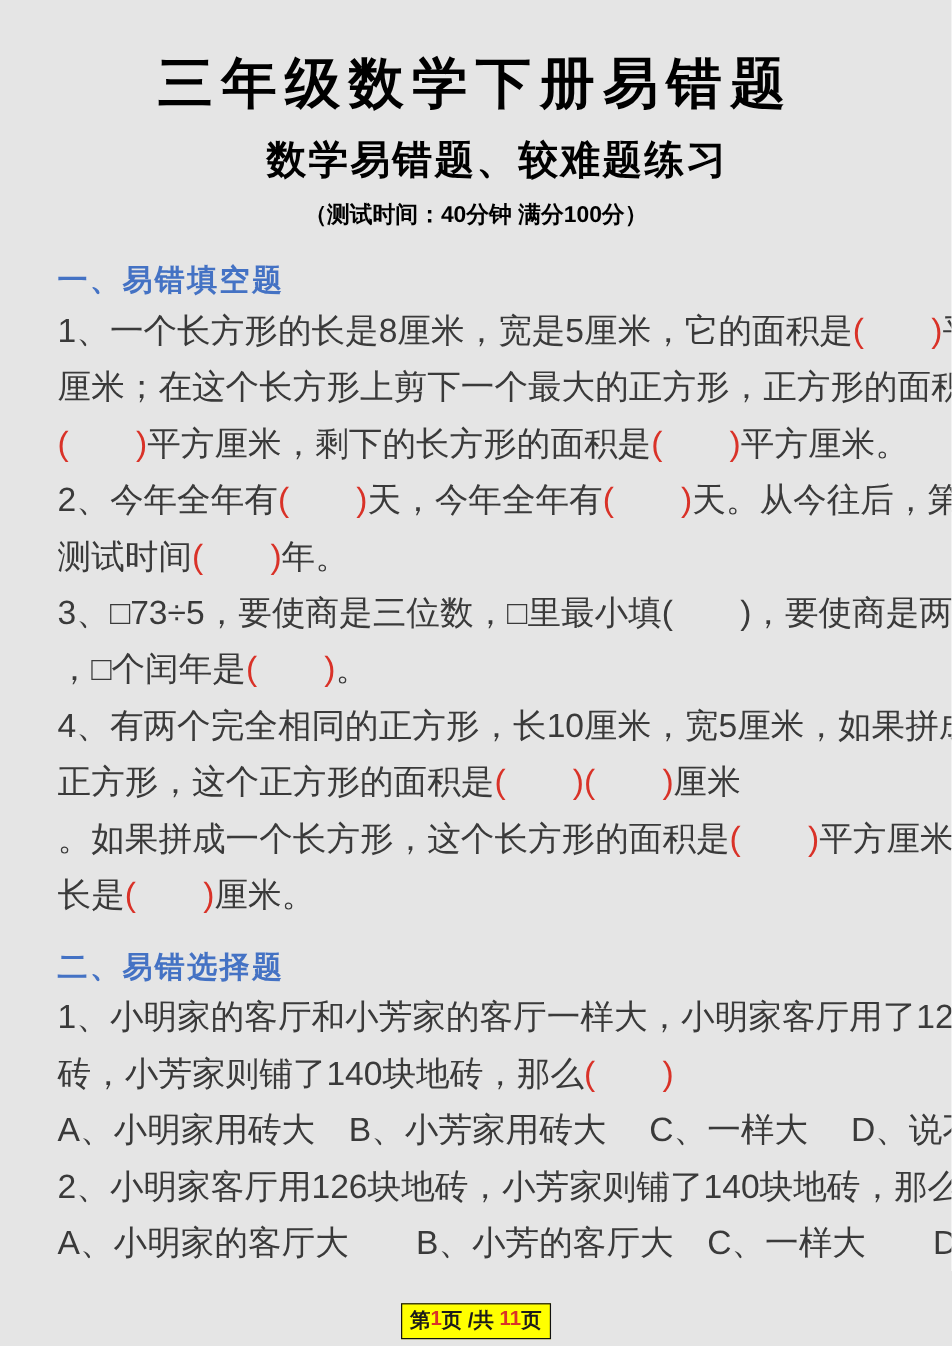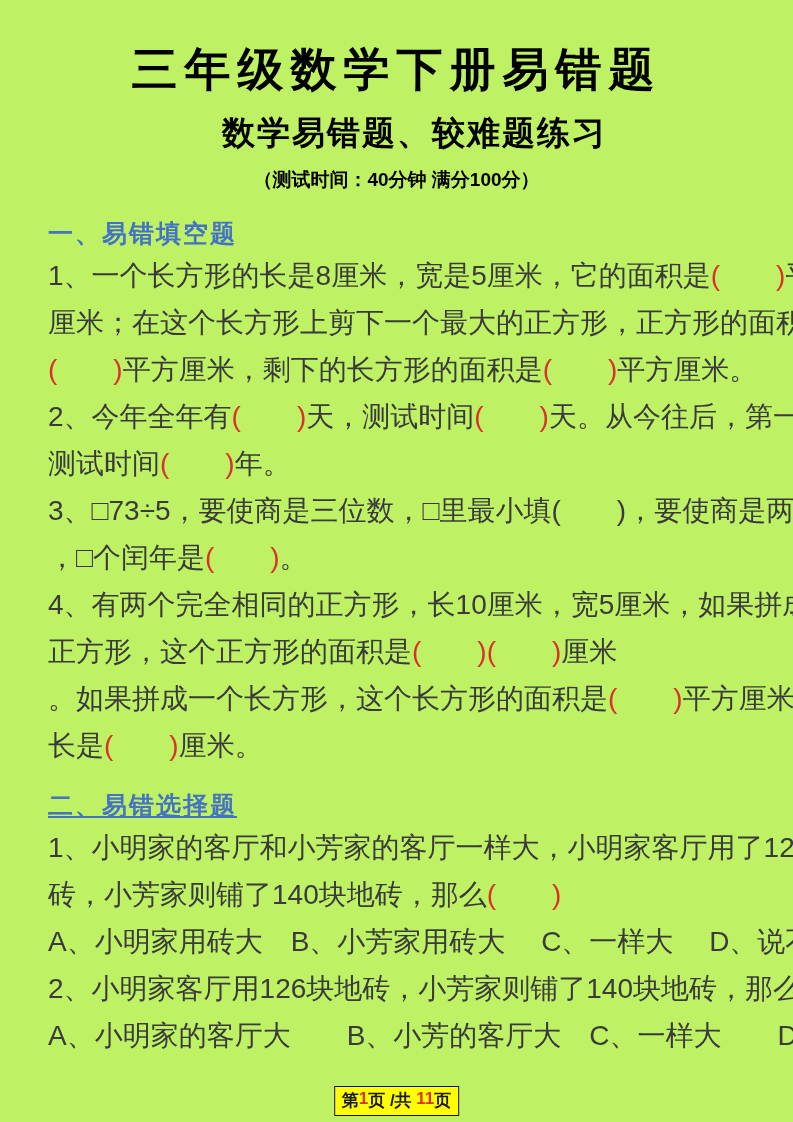--- a/index.html
+++ b/index.html
@@ -8,21 +8,21 @@
     --text:#3a3a3a;
     --footer-bg:#ffff00;
   }
   *{margin:0;padding:0;box-sizing:border-box;}
   html,body{background:#ffffff;}
   body{font-family:"Liberation Sans", sans-serif;}
   .page{
     position:relative;
     width:793px;
     height:1122px;
-    background:#bef264;
+    background:#e5e5e5;
     overflow:hidden;
     margin:0 auto;
   }
   .header{text-align:center;padding-top:42px;}
   .doc-title{
     font-size:46px;
     font-weight:900;
     letter-spacing:7px;
     color:#000000;
     line-height:1.2;
@@ -51,21 +51,21 @@
   .section-heading{
     color:var(--blue);
     font-size:25px;
     font-weight:800;
     letter-spacing:2px;
     height:47px;
     display:flex;
     align-items:center;
     white-space:pre;
   }
-  .section-heading.second{margin-top:8px;text-decoration:underline;}
+  .section-heading.second{margin-top:8px;}
   .body-line{
     font-size:28px;
     color:var(--text);
     height:47px;
     display:flex;
     align-items:flex-start;
     white-space:pre;
   }
   .seg{white-space:pre;}
   .seg.red{color:var(--red);}
@@ -95,21 +95,21 @@
     <div class="doc-subtitle">数学易错题、较难题练习</div>
     <div class="doc-info">（测试时间：40分钟 满分100分）</div>
   </div>
 
   <div class="content">
     <div class="section-heading">一、易错填空题</div>
     <div>
         <div class="body-line"><span class="seg">1、一个长方形的长是8厘米，宽是5厘米，它的面积是</span><span class="seg red">(　　)</span><span class="seg">平方</span></div>
         <div class="body-line"><span class="seg">厘米；在这个长方形上剪下一个最大的正方形，正方形的面积是</span></div>
         <div class="body-line"><span class="seg red">(　　)</span><span class="seg">平方厘米，剩下的长方形的面积是</span><span class="seg red">(　　)</span><span class="seg">平方厘米。</span></div>
-        <div class="body-line"><span class="seg">2、今年全年有</span><span class="seg red">(　　)</span><span class="seg">天，测试时间</span><span class="seg red">(　　)</span><span class="seg">天。从今往后，第一</span></div>
+        <div class="body-line"><span class="seg">2、今年全年有</span><span class="seg red">(　　)</span><span class="seg">天，今年全年有</span><span class="seg red">(　　)</span><span class="seg">天。从今往后，第一</span></div>
         <div class="body-line"><span class="seg">测试时间</span><span class="seg red">(　　)</span><span class="seg">年。</span></div>
         <div class="body-line"><span class="seg">3、□73÷5，要使商是三位数，□里最小填(　　)，要使商是两位数</span></div>
         <div class="body-line"><span class="seg">，□个闰年是</span><span class="seg red">(　　)</span><span class="seg">。</span></div>
         <div class="body-line"><span class="seg">4、有两个完全相同的正方形，长10厘米，宽5厘米，如果拼成一个</span></div>
         <div class="body-line"><span class="seg">正方形，这个正方形的面积是</span><span class="seg red">(　　)</span><span class="seg red">(　　)</span><span class="seg">厘米</span></div>
         <div class="body-line"><span class="seg">。如果拼成一个长方形，这个长方形的面积是</span><span class="seg red">(　　)</span><span class="seg">平方厘米，周</span></div>
         <div class="body-line"><span class="seg">长是</span><span class="seg red">(　　)</span><span class="seg">厘米。</span></div>
       </div>
 
     <div class="section-heading second">二、易错选择题</div>

